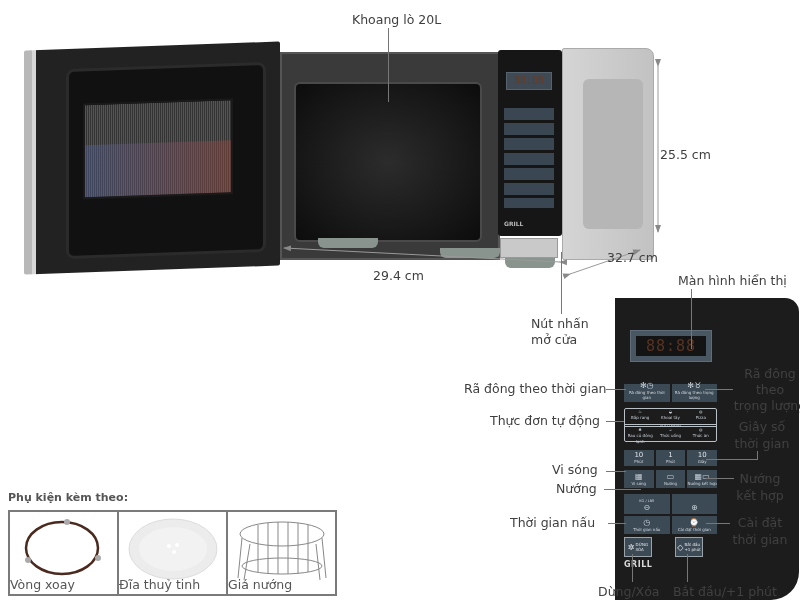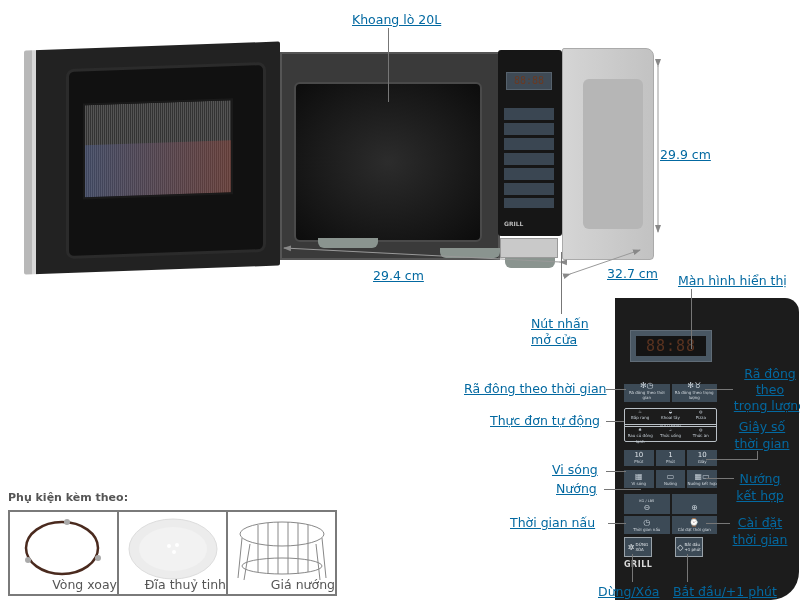--- a/index.html
+++ b/index.html
@@ -1,17 +1,17 @@
 <!DOCTYPE html>
 <html><head>
 <meta charset="utf-8">
 <style>
   * { box-sizing: border-box; margin: 0; padding: 0; }
   body { width: 800px; height: 600px; background: #ffffff; position: relative; overflow: hidden; font-family: "DejaVu Sans", sans-serif; color: #555; }
-  .lbl { position: absolute; font-size: 12.5px; color: #0369a1; line-height: 15px; white-space: nowrap; text-decoration: underline; }
+  .lbl { position: absolute; font-size: 12.5px; color: #404040; line-height: 15px; white-space: nowrap; }
   .lbl.c { text-align: center; }
   .line { position: absolute; background: #777; }
 
   
   .door { position: absolute; left: 24px; top: 46px; width: 256px; height: 224px; background: linear-gradient(90deg,#b8b8b8 0 8px,#d7d7d7 8px 12px,#222 12px); transform: skewY(-2deg); border-radius: 2px; }
   .door-inner { position: absolute; left: 42px; top: 20px; width: 200px; height: 190px; background: #111; border-radius: 8px; border: 3px solid #2b2b2b; }
   .door-window { position: absolute; left: 14px; top: 32px; width: 150px; height: 96px; background: repeating-linear-gradient(90deg,#555 0 1px,#333 1px 2px); border: 2px solid #1a1a1a; }
   .door-window .tint { position: absolute; left: 0; right: 0; top: 40px; bottom: 0; background: linear-gradient(90deg,rgba(80,100,160,.4),rgba(150,70,60,.45)); }
   .body-front { position: absolute; left: 280px; top: 52px; width: 220px; height: 208px; background: #3a3a3a; border: 2px solid #555; }
   .cavity { position: absolute; left: 12px; top: 28px; width: 188px; height: 160px; background: radial-gradient(ellipse at 50% 50%,#2c2c2c,#0c0c0c); border-radius: 6px; border: 2px solid #4a4a4a; }
@@ -36,21 +36,21 @@
   .auto-box { position: absolute; left: 9px; top: 110px; width: 93px; height: 34px; border: 1px solid #b9c0c6; border-radius: 2px; background: #1c1c1c; }
   .auto-box .ar { display: flex; height: 15px; }
   .auto-box .ar div { flex: 1; color: #c7d0d8; font-size: 4px; text-align: center; line-height: 6px; }
   .auto-box .mid { font-size: 3.5px; color: #c7d0d8; text-align: center; height: 3px; line-height: 3px; border-top: 1px solid #b9c0c6; border-bottom: 1px solid #b9c0c6; }
   .big-key { position: absolute; top: 239px; width: 28px; height: 20px; border: 1px solid #9aa3aa; background: #3c4a56; color: #dfe4e8; font-size: 4px; display: flex; align-items: center; justify-content: center; gap: 1px; }
   .grill-logo { position: absolute; left: 9px; top: 262px; color: #d8d8d8; font-size: 8px; font-weight: bold; letter-spacing: 0.5px; }
 
   
   .acc-title { position: absolute; left: 8px; top: 491px; font-size: 11px; font-weight: bold; color: #555; }
   .acc-box { position: absolute; top: 510px; width: 111px; height: 86px; border: 2px solid #7a7a7a; background: #fff; }
-  .acc-box .cap { position: absolute; left: 0; right: 0; bottom: 2px; text-align: right; font-size: 12.5px; color: #555; }
+  .acc-box .cap { position: absolute; left: 0; right: 0; bottom: 2px; text-align: left; font-size: 12.5px; color: #555; }
 </style>
 </head>
 <body>
 
 <div>
   <div class="door">
     <div class="door-inner">
       <div class="door-window">
           <div class="tint"></div>
         </div>
@@ -80,22 +80,22 @@
   <defs>
     <marker id="ah" markerWidth="8" markerHeight="8" refX="7" refY="4" orient="auto">
       <path d="M0,1 L8,4 L0,7 z" fill="#888"></path>
     </marker>
   </defs>
   <line x1="560" y1="262" x2="284" y2="248" stroke="#999" stroke-width="1" marker-end="url(#ah)" marker-start="url(#ah)"></line>
   <line x1="658" y1="66" x2="658" y2="232" stroke="#999" stroke-width="1" marker-end="url(#ah)" marker-start="url(#ah)"></line>
   <line x1="570" y1="274" x2="640" y2="250" stroke="#999" stroke-width="1" marker-end="url(#ah)" marker-start="url(#ah)"></line>
 </svg>
 <div class="lbl" style="left:373px;top:268px;">29.4 cm</div>
-<div class="lbl" style="left:660px;top:147px;">29.9 cm</div>
-<div class="lbl" style="left:607px;top:266px;">32.7 cm</div>
+<div class="lbl" style="left:660px;top:147px;">25.5 cm</div>
+<div class="lbl" style="left:607px;top:250px;">32.7 cm</div>
 
 <div class="line" style="left:561px;top:252px;width:1px;height:62px;"></div>
 <div class="lbl" style="left:531px;top:316px;">Nút nhấn</div>
 <div class="lbl" style="left:531px;top:332px;">mở cửa</div>
 
 <div class="panel-big">
   <div class="p-disp-frame">
     <div class="p-disp">88:88</div>
   </div>
 

